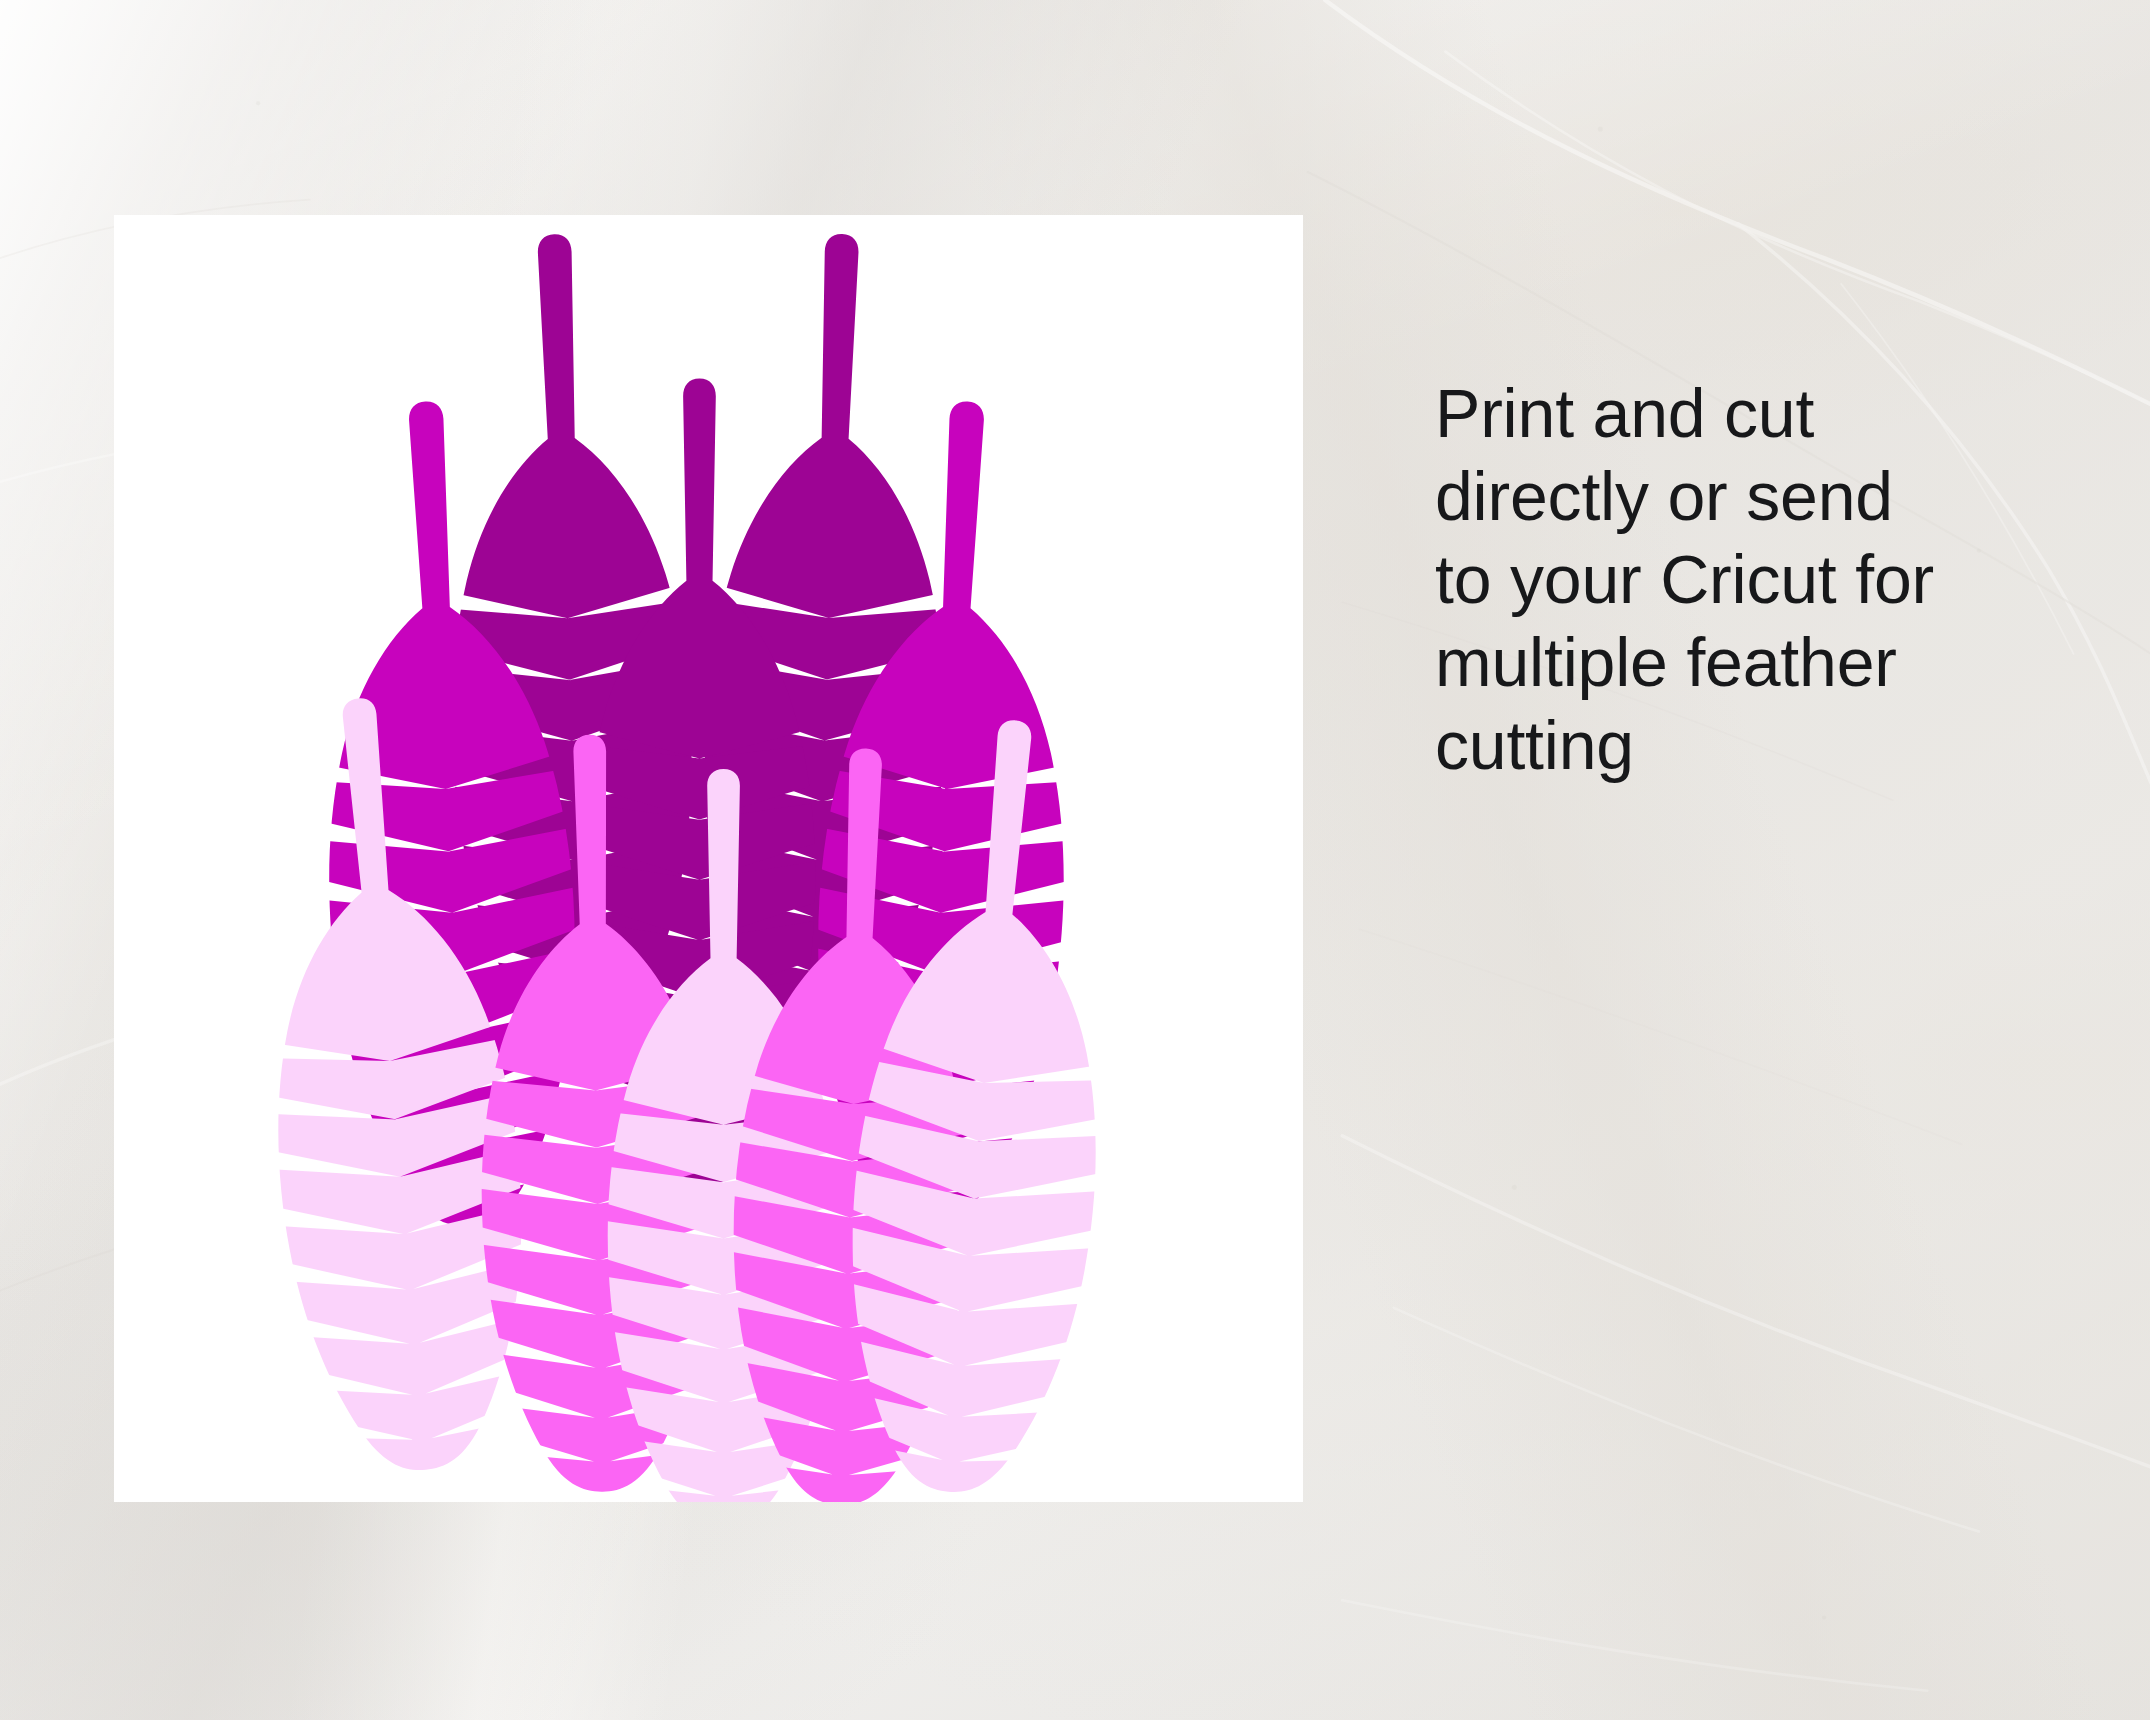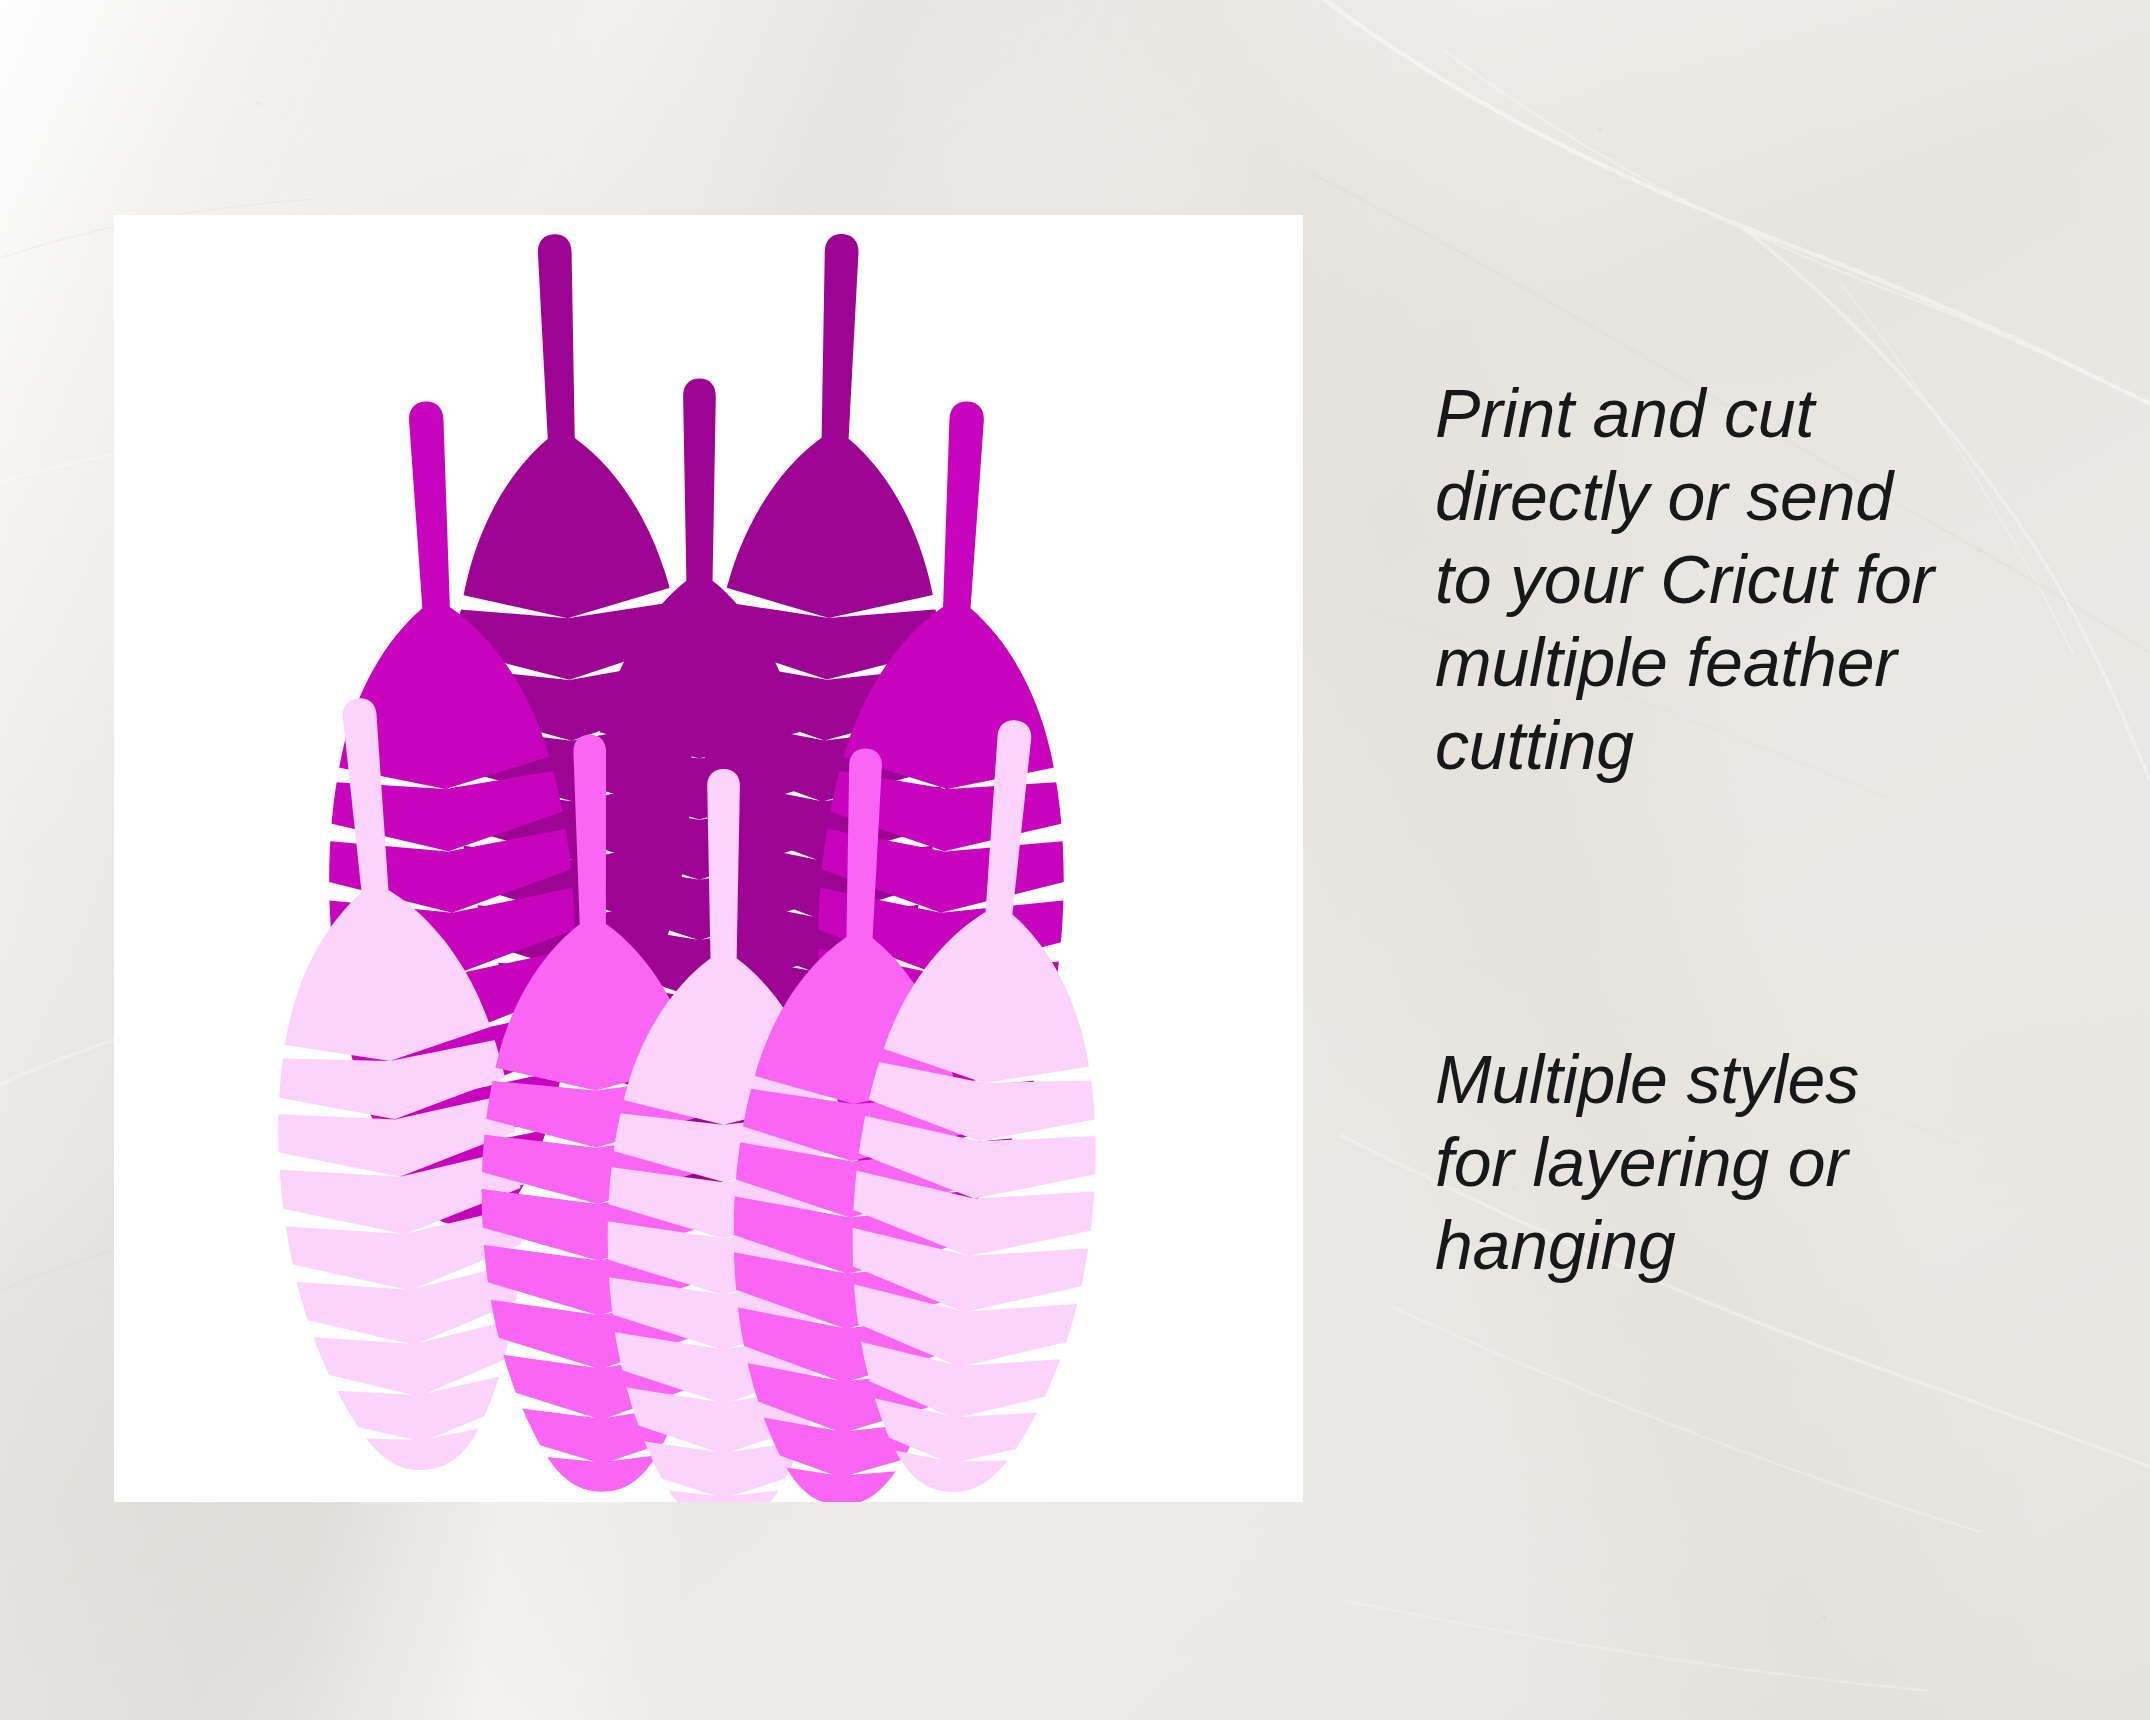--- a/index.html
+++ b/index.html
@@ -56,21 +56,20 @@
     display: block;
   }
 
   
   #text-column {
     position: absolute;
     left: 1435px;
     top: 0;
     width: 568px;
     height: 1721px;
-    font-style: italic;
   }
   .feature-block {
     position: absolute;
     left: 0;
     width: 551px;
     color: #17181a;
     font-size: 68px;
     line-height: 1.22;
     font-weight: 400;
     letter-spacing: -0.2px;
@@ -219,19 +218,16 @@
       </g>
     </svg>
   </div>
 
   <div id="text-column">
     <div class="feature-block" id="feature-print-and-cut">Print and cut
 directly or send
 to your Cricut for
 multiple feather
 cutting</div>
-    <div class="feature-block" id="feature-multiple-styles">Multiple styles
-for layering or
-hanging</div>
   </div>
 
 </div>
 
 
 </body></html>

